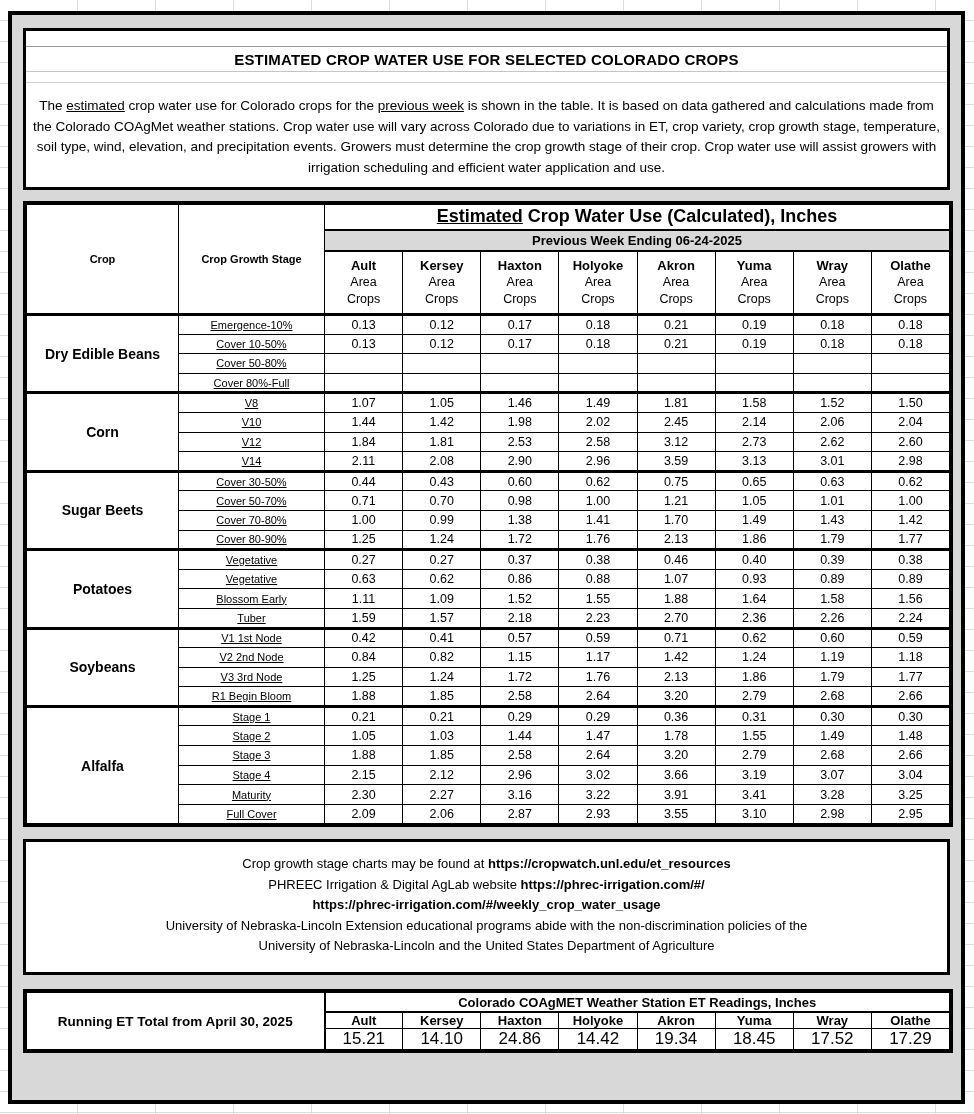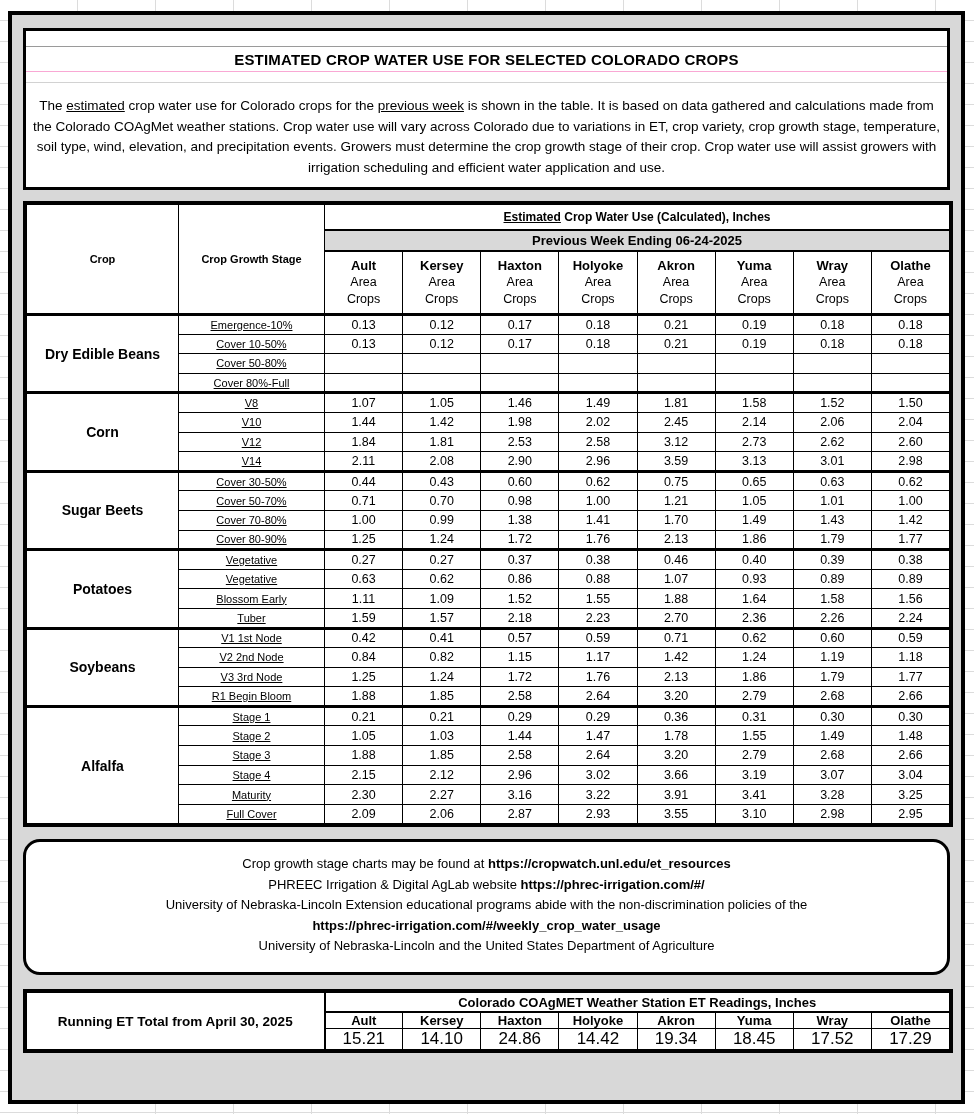--- a/index.html
+++ b/index.html
@@ -41,33 +41,33 @@
     text-align: center;
     font-size: 13.5px;
     line-height: 20.5px;
   }
   .u { text-decoration: underline; }
   
   #box-table { margin: 11px 8px 0 11px; border: 3px solid #000; background: #fff; }
   table { border-collapse: collapse; width: 100%; table-layout: fixed; }
   td { border: 1.5px solid #000; text-align: center; padding: 0; overflow: hidden; white-space: nowrap; }
   .crop-head, .stage-head { font-weight: bold; font-size: 11px; }
-  .span-head { font-weight: bold; font-size: 12px; height: 25px; border-bottom: 2.5px solid #000; }
+  .span-head { font-weight: bold; font-size: 18px; height: 25px; border-bottom: 2.5px solid #000; }
   .week-head { font-weight: bold; font-size: 13px; height: 21px; background: #d9d9d9; border-bottom: 2.5px solid #000; }
   .station-head { height: 64px; font-size: 12.5px; line-height: 17px; vertical-align: middle; border-bottom: 2.5px solid #000; background: #fff; }
   .station-name { font-weight: bold; font-size: 13px; }
   .crop-cell { font-weight: bold; font-size: 14px; }
   .stage-cell { font-size: 11px; height: 19.6px; text-decoration: underline; }
   .val-cell  { font-size: 12.5px; height: 19.6px; }
   tr.group-start td { border-top: 3px solid #000; }
   
   #box-footer {
     margin: 12px 11px 0 11px; height: 136px;
     padding-top: 12px;
-    text-align: center; font-size: 13px; line-height: 20.5px; border-radius: 17px;
+    text-align: center; font-size: 13px; line-height: 20.5px;
   }
   .f-bold { font-weight: bold; }
   
   #box-et { margin: 14px 8px 0 11px; border: 3px solid #000; background: #fff; }
   .et-left { font-weight: bold; font-size: 13.5px; border-right: 2.5px solid #000; }
   .et-header { font-weight: bold; font-size: 13px; height: 19px; border-bottom: 2px solid #000; }
   .et-station { font-weight: bold; font-size: 13px; height: 17px; border-bottom: 1.5px solid #000; }
   .et-value { font-size: 17px; height: 16px; }
 </style>
 </head>
@@ -441,22 +441,22 @@
             <td class="val-cell">2.98</td>
             <td class="val-cell">2.95</td>
           </tr>
         </tbody>
     </table>
   </div>
 
   <div class="box" id="box-footer">
       <div><span>Crop growth stage charts may be found at </span><span class="f-bold">https://cropwatch.unl.edu/et_resources</span></div>
       <div><span>PHREEC Irrigation &amp; Digital AgLab website </span><span class="f-bold">https://phrec-irrigation.com/#/</span></div>
+      <div><span class="f-bold">https://phrec-irrigation.com/#/weekly_crop_water_usage</span></div>
       <div><span>University of Nebraska-Lincoln Extension educational programs abide with the non-discrimination policies of the</span></div>
-      <div><span class="f-bold">https://phrec-irrigation.com/#/weekly_crop_water_usage</span></div>
       <div><span>University of Nebraska-Lincoln and the United States Department of Agriculture</span></div>
     </div>
 
   <div id="box-et">
     <table>
       <colgroup>
         <col style="width:298px">
         <col>
           <col>
           <col>

